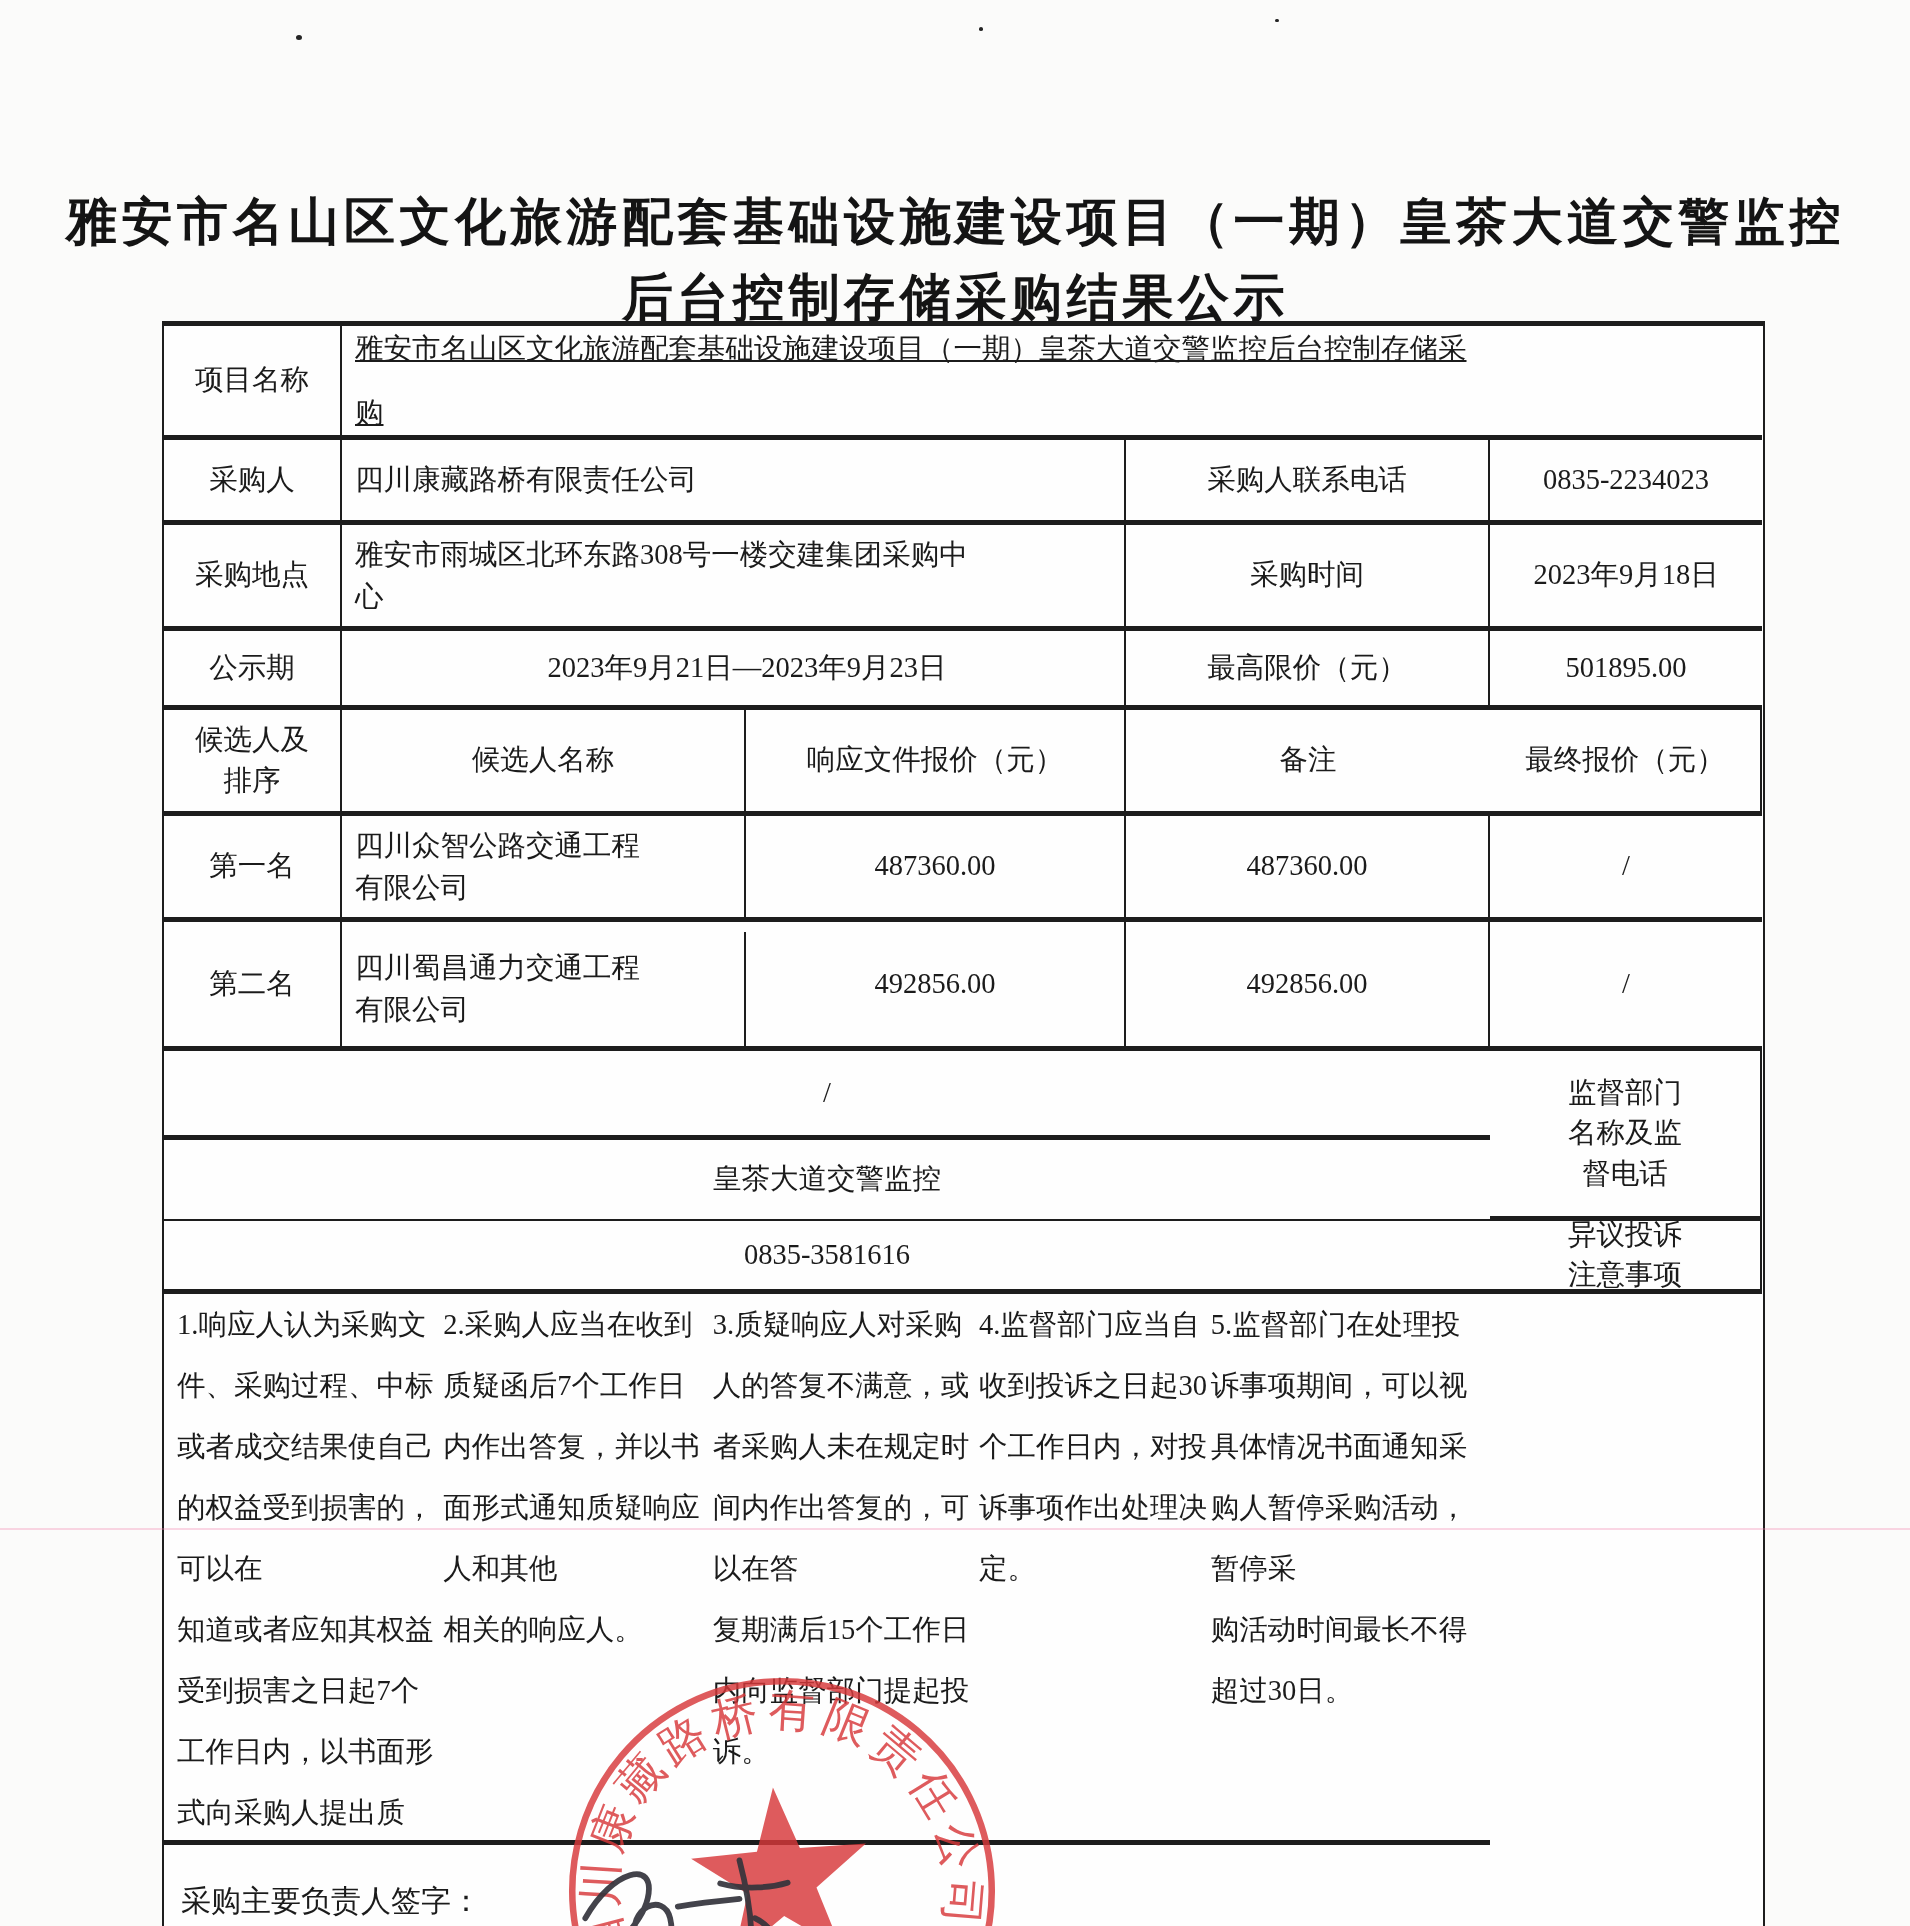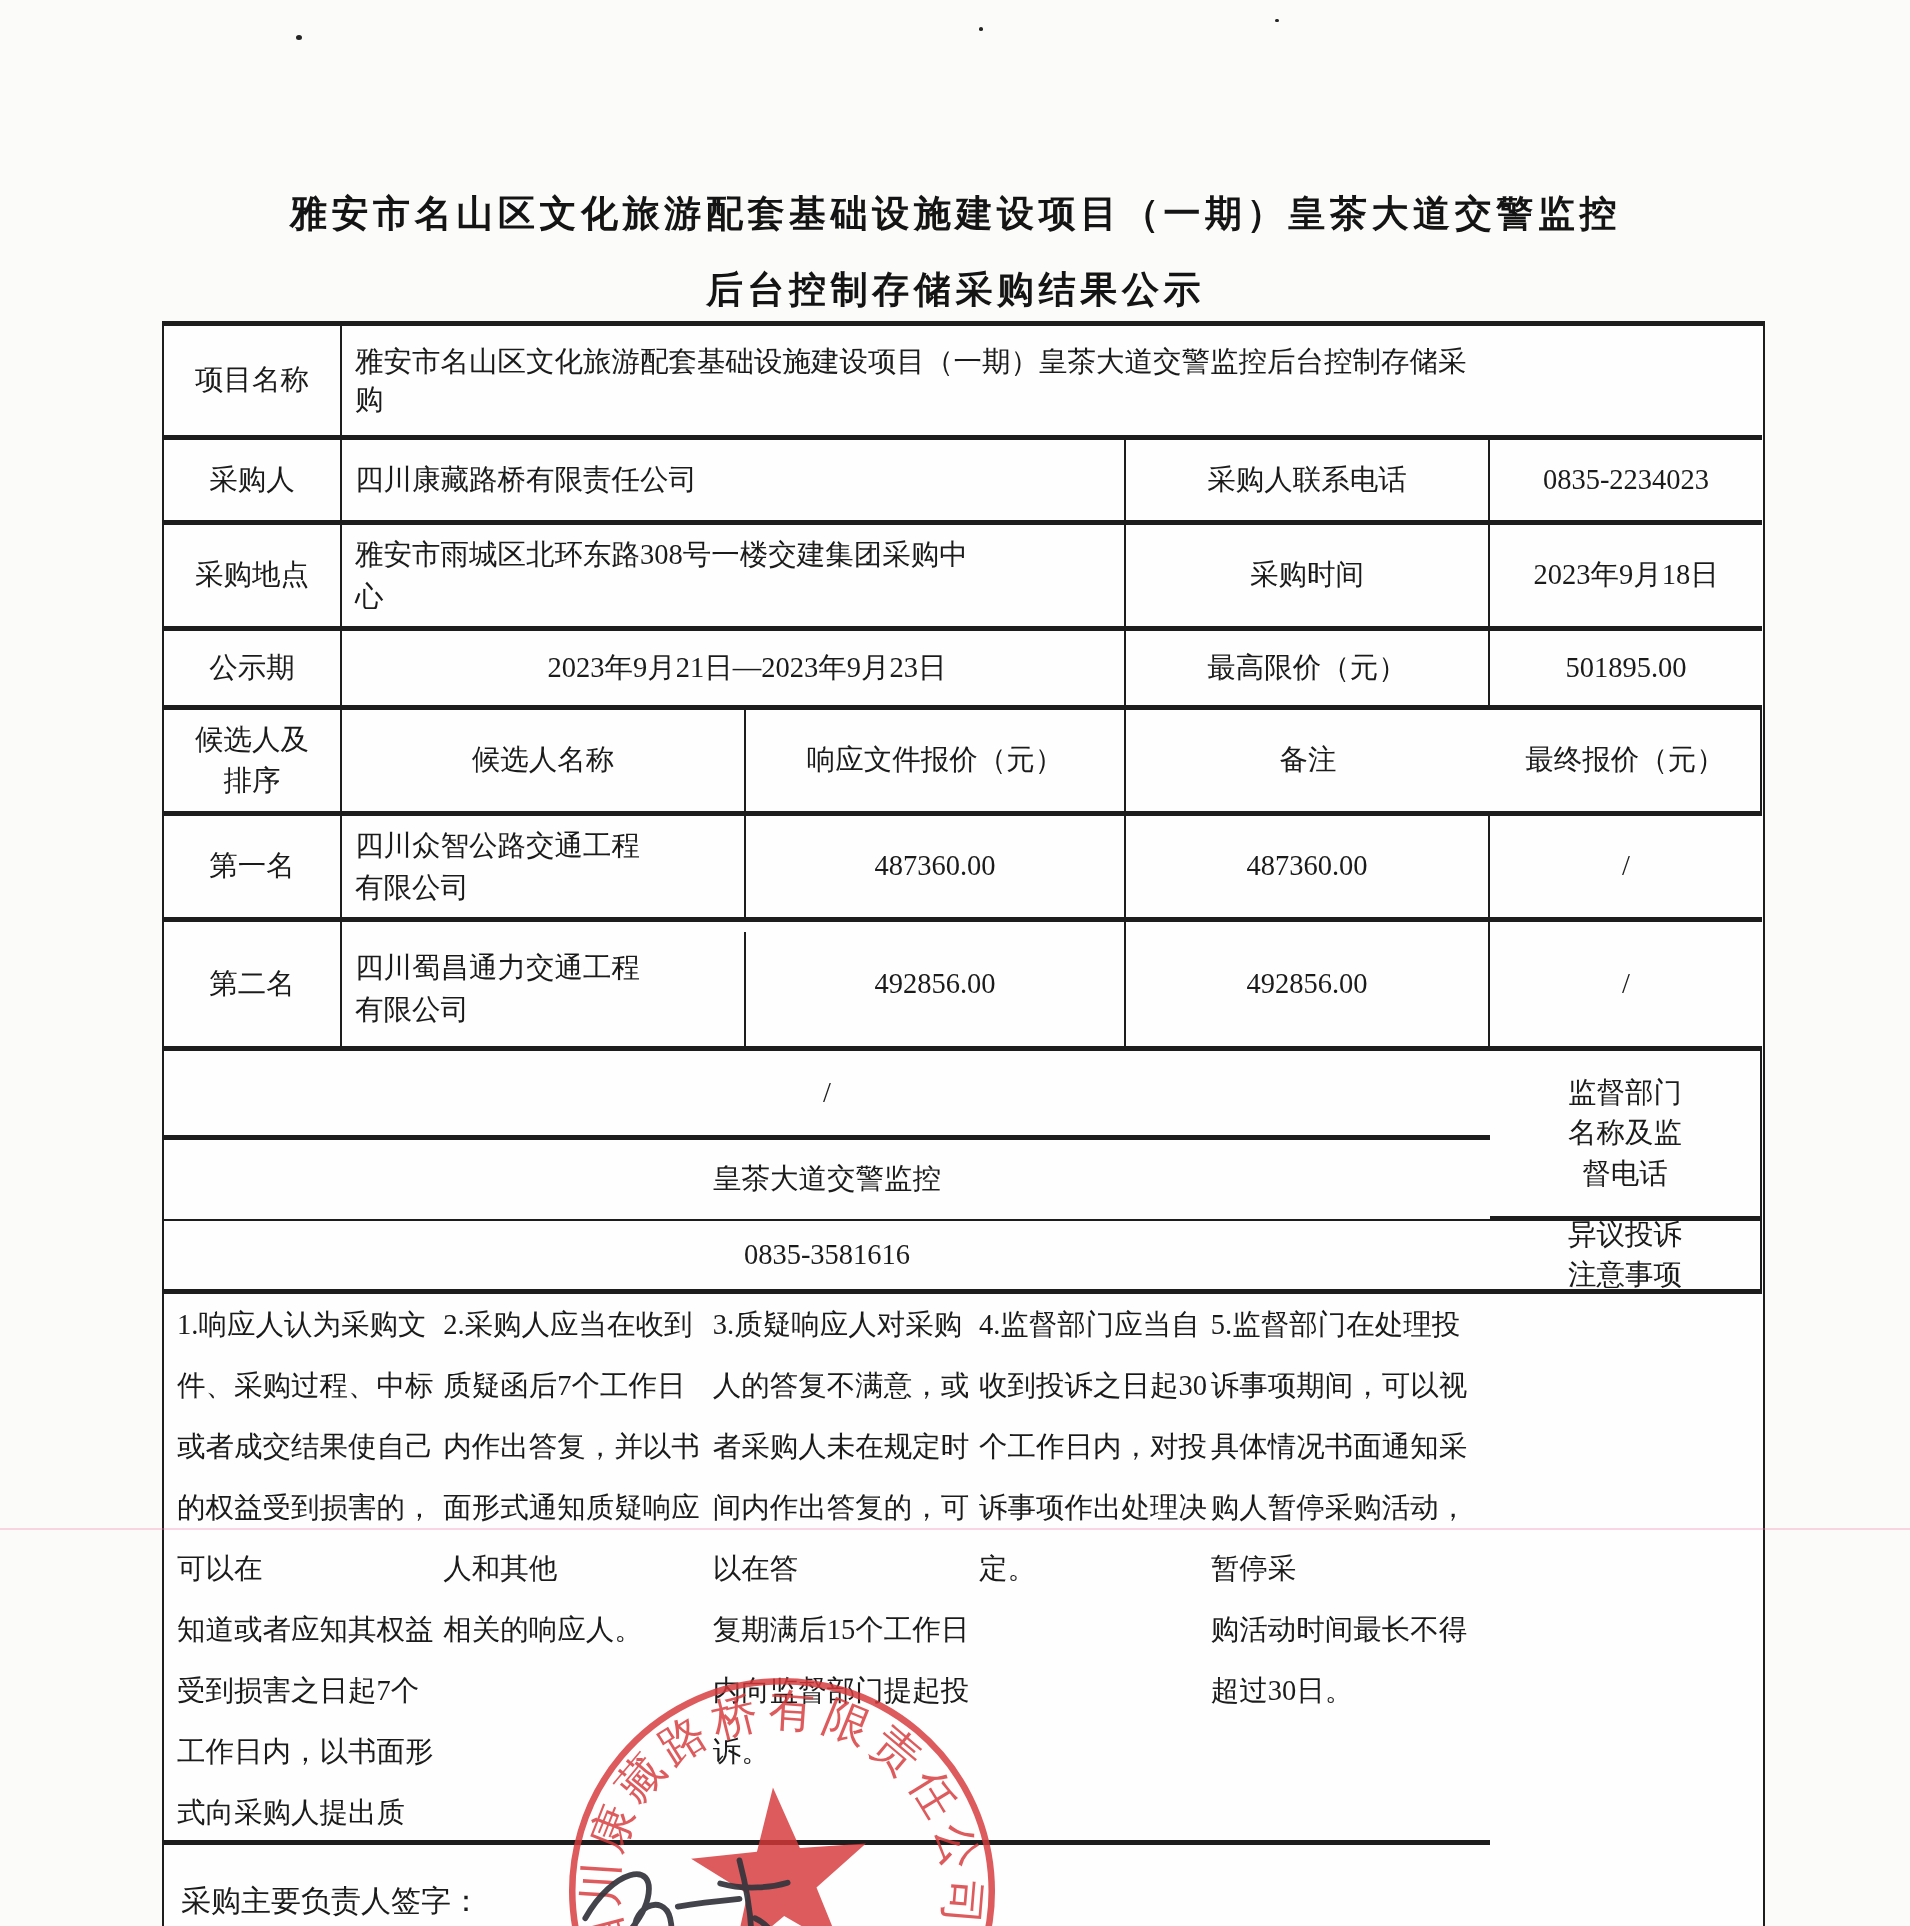--- a/index.html
+++ b/index.html
@@ -3,22 +3,22 @@
 <meta charset="utf-8">
 <style>
   html,body{margin:0;padding:0;}
   body{
     width:1911px;height:2702px;position:relative;overflow:hidden;
     background:#fbfbfa;
     font-family:"Liberation Serif","DejaVu Serif",serif;
     color:#1b1b1b;
   }
   .page-title{
-    position:absolute;top:176px;left:0;width:1911px;
-    text-align:center;font-weight:bold;font-size:37px;line-height:76px;
+    position:absolute;top:184px;left:0;width:1911px;
+    text-align:center;font-weight:bold;font-size:51px;line-height:76px;
     letter-spacing:4.6px;white-space:pre-line;color:#141414;
   }
   .tbl{
     position:absolute;left:162px;top:321px;width:1599px;height:1630px;
     display:grid;
     grid-template-columns:178px 404px 380px 364px 272px;
     grid-template-rows:114px 85px 106px 79px 106px 106px 129px 89px 81px 73px 551px 112px;
     border:2.7px solid #1d1d1d;
     border-top-width:5px;border-bottom-width:5px;
     background:#fefefe;
@@ -53,21 +53,21 @@
 </style>
 </head>
 <body>
 
 <div class="page-title">雅安市名山区文化旅游配套基础设施建设项目（一期）皇茶大道交警监控
 后台控制存储采购结果公示</div>
 
 <div class="tbl">
 
   <div class="cell">项目名称</div>
-  <div class="cell span4 lastcol left" style="line-height:38px;">雅安市名山区文化旅游配套基础设施建设项目（一期）皇茶大道交警监控后台控制存储采
+  <div class="cell span4 lastcol left" style="line-height:64px;text-decoration:underline;">雅安市名山区文化旅游配套基础设施建设项目（一期）皇茶大道交警监控后台控制存储采
 购</div>
 
   <div class="cell">采购人</div>
   <div class="cell span2 left">四川康藏路桥有限责任公司</div>
   <div class="cell">采购人联系电话</div>
   <div class="cell lastcol">0835-2234023</div>
 
   <div class="cell">采购地点</div>
   <div class="cell span2 left" style="line-height:42px;">雅安市雨城区北环东路308号一楼交建集团采购中
 心</div>

